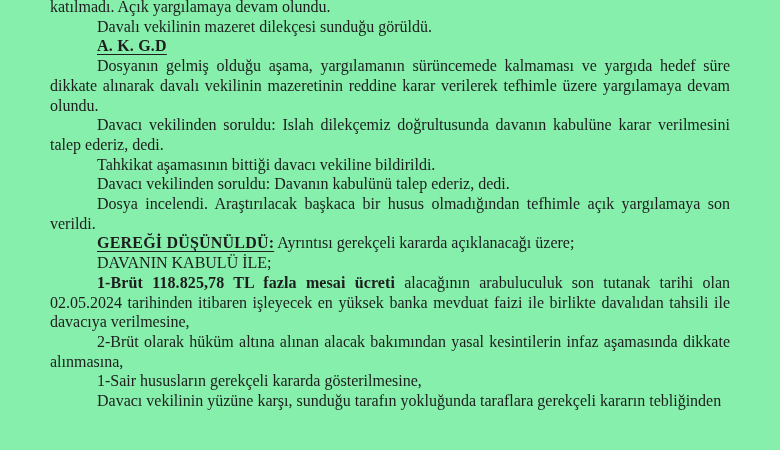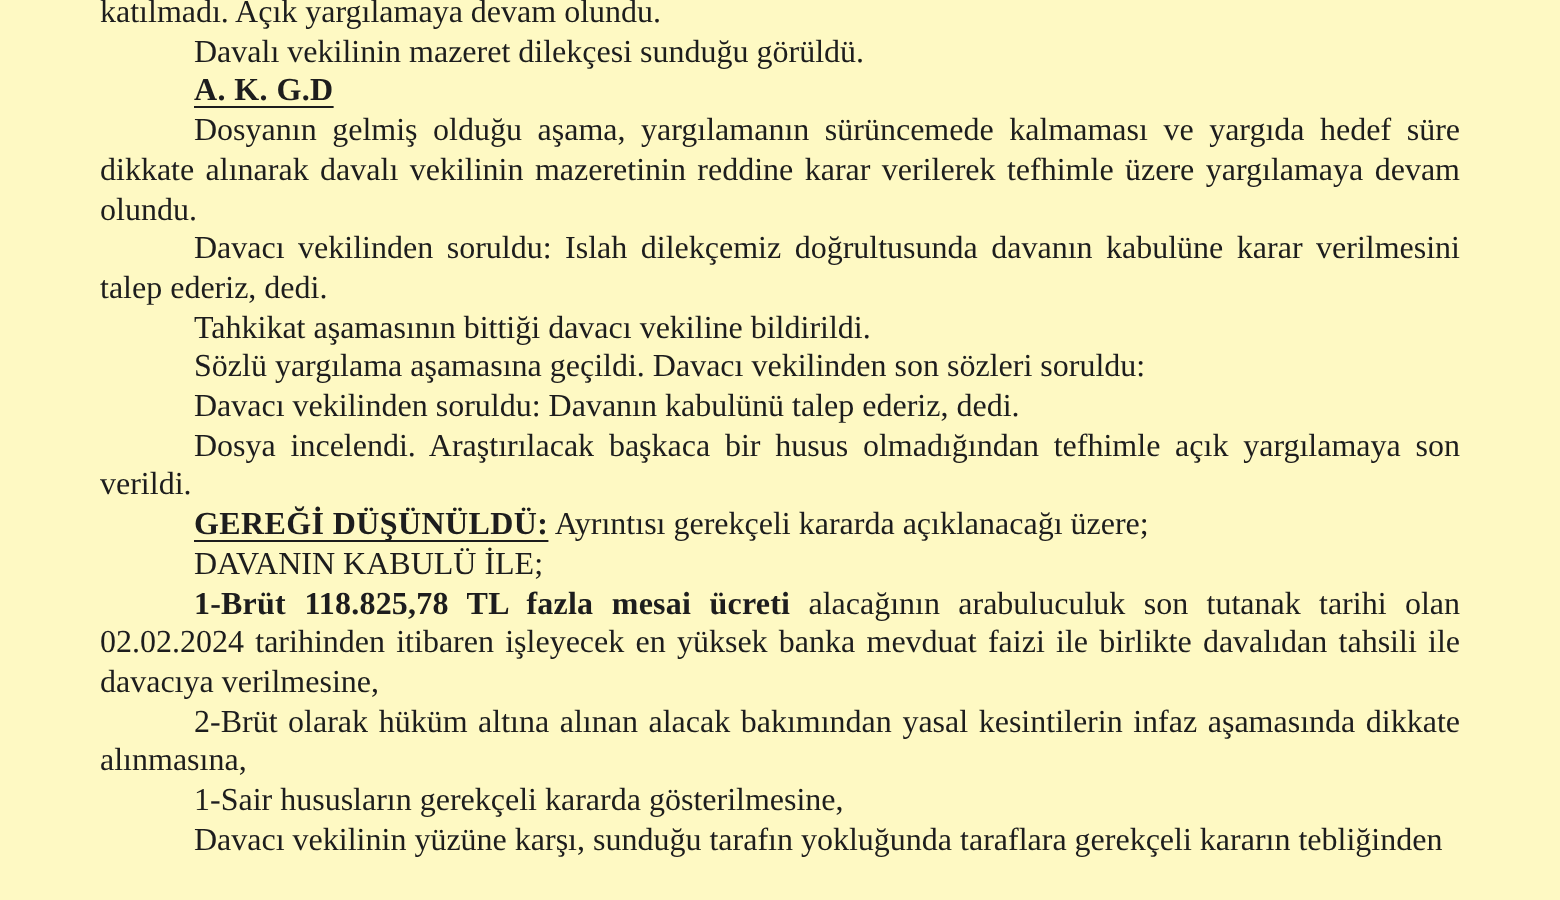--- a/index.html
+++ b/index.html
@@ -52,32 +52,31 @@
     letter-spacing: 0.2px;
     text-decoration: underline;
     text-decoration-thickness: 1.4px;
     text-underline-offset: 3px;
     margin-top: 16px;
   }
 </style>
 </head>
 <body>
 
-<div class="page" style="background: #fef9c3;">
+<div class="page" style="background: #86efac;">
   <div class="doc" style="color: rgb(29, 29, 29);">
 
   <p class="para no-indent"><span class="seg-normal">katılmadı. Açık yargılamaya devam olundu.</span></p>
       <p class="para"><span class="seg-normal">Davalı vekilinin mazeret dilekçesi sunduğu görüldü.</span></p>
       <p class="para"><span class="seg-bold-underline">A. K. G.D</span></p>
       <p class="para"><span class="seg-normal">Dosyanın gelmiş olduğu aşama, yargılamanın sürüncemede kalmaması ve yargıda hedef süre dikkate alınarak davalı vekilinin mazeretinin reddine karar verilerek tefhimle üzere yargılamaya devam olundu.</span></p>
       <p class="para"><span class="seg-normal">Davacı vekilinden soruldu: Islah dilekçemiz doğrultusunda davanın kabulüne karar verilmesini talep ederiz, dedi.</span></p>
       <p class="para"><span class="seg-normal">Tahkikat aşamasının bittiği davacı vekiline bildirildi.</span></p>
-      <p class="para"><span class="seg-normal">Sözlü yargılama aşamasına geçildi. Davacı vekilinden son sözleri soruldu:</span></p>
       <p class="para"><span class="seg-normal">Davacı vekilinden soruldu: Davanın kabulünü talep ederiz, dedi.</span></p>
       <p class="para"><span class="seg-normal">Dosya incelendi. Araştırılacak başkaca bir husus olmadığından tefhimle açık yargılamaya son verildi.</span></p>
       <p class="para"><span class="seg-bold-underline">GEREĞİ DÜŞÜNÜLDÜ:</span><span class="seg-normal"> Ayrıntısı gerekçeli kararda açıklanacağı üzere;</span></p>
       <p class="para"><span class="seg-normal">DAVANIN KABULÜ İLE;</span></p>
-      <p class="para"><span class="seg-bold">1-Brüt 118.825,78 TL fazla mesai ücreti</span><span class="seg-normal"> alacağının arabuluculuk son tutanak tarihi olan 02.02.2024 tarihinden itibaren işleyecek en yüksek banka mevduat faizi ile birlikte davalıdan tahsili ile davacıya verilmesine,</span></p>
+      <p class="para"><span class="seg-bold">1-Brüt 118.825,78 TL fazla mesai ücreti</span><span class="seg-normal"> alacağının arabuluculuk son tutanak tarihi olan 02.05.2024 tarihinden itibaren işleyecek en yüksek banka mevduat faizi ile birlikte davalıdan tahsili ile davacıya verilmesine,</span></p>
       <p class="para"><span class="seg-normal">2-Brüt olarak hüküm altına alınan alacak bakımından yasal kesintilerin infaz aşamasında dikkate alınmasına,</span></p>
       <p class="para"><span class="seg-normal">1-Sair hususların gerekçeli kararda gösterilmesine,</span></p>
       <p class="para"><span class="seg-normal">Davacı vekilinin yüzüne karşı, sunduğu tarafın yokluğunda taraflara gerekçeli kararın tebliğinden</span></p>
     </div>
 </div>
 
 </body></html>

